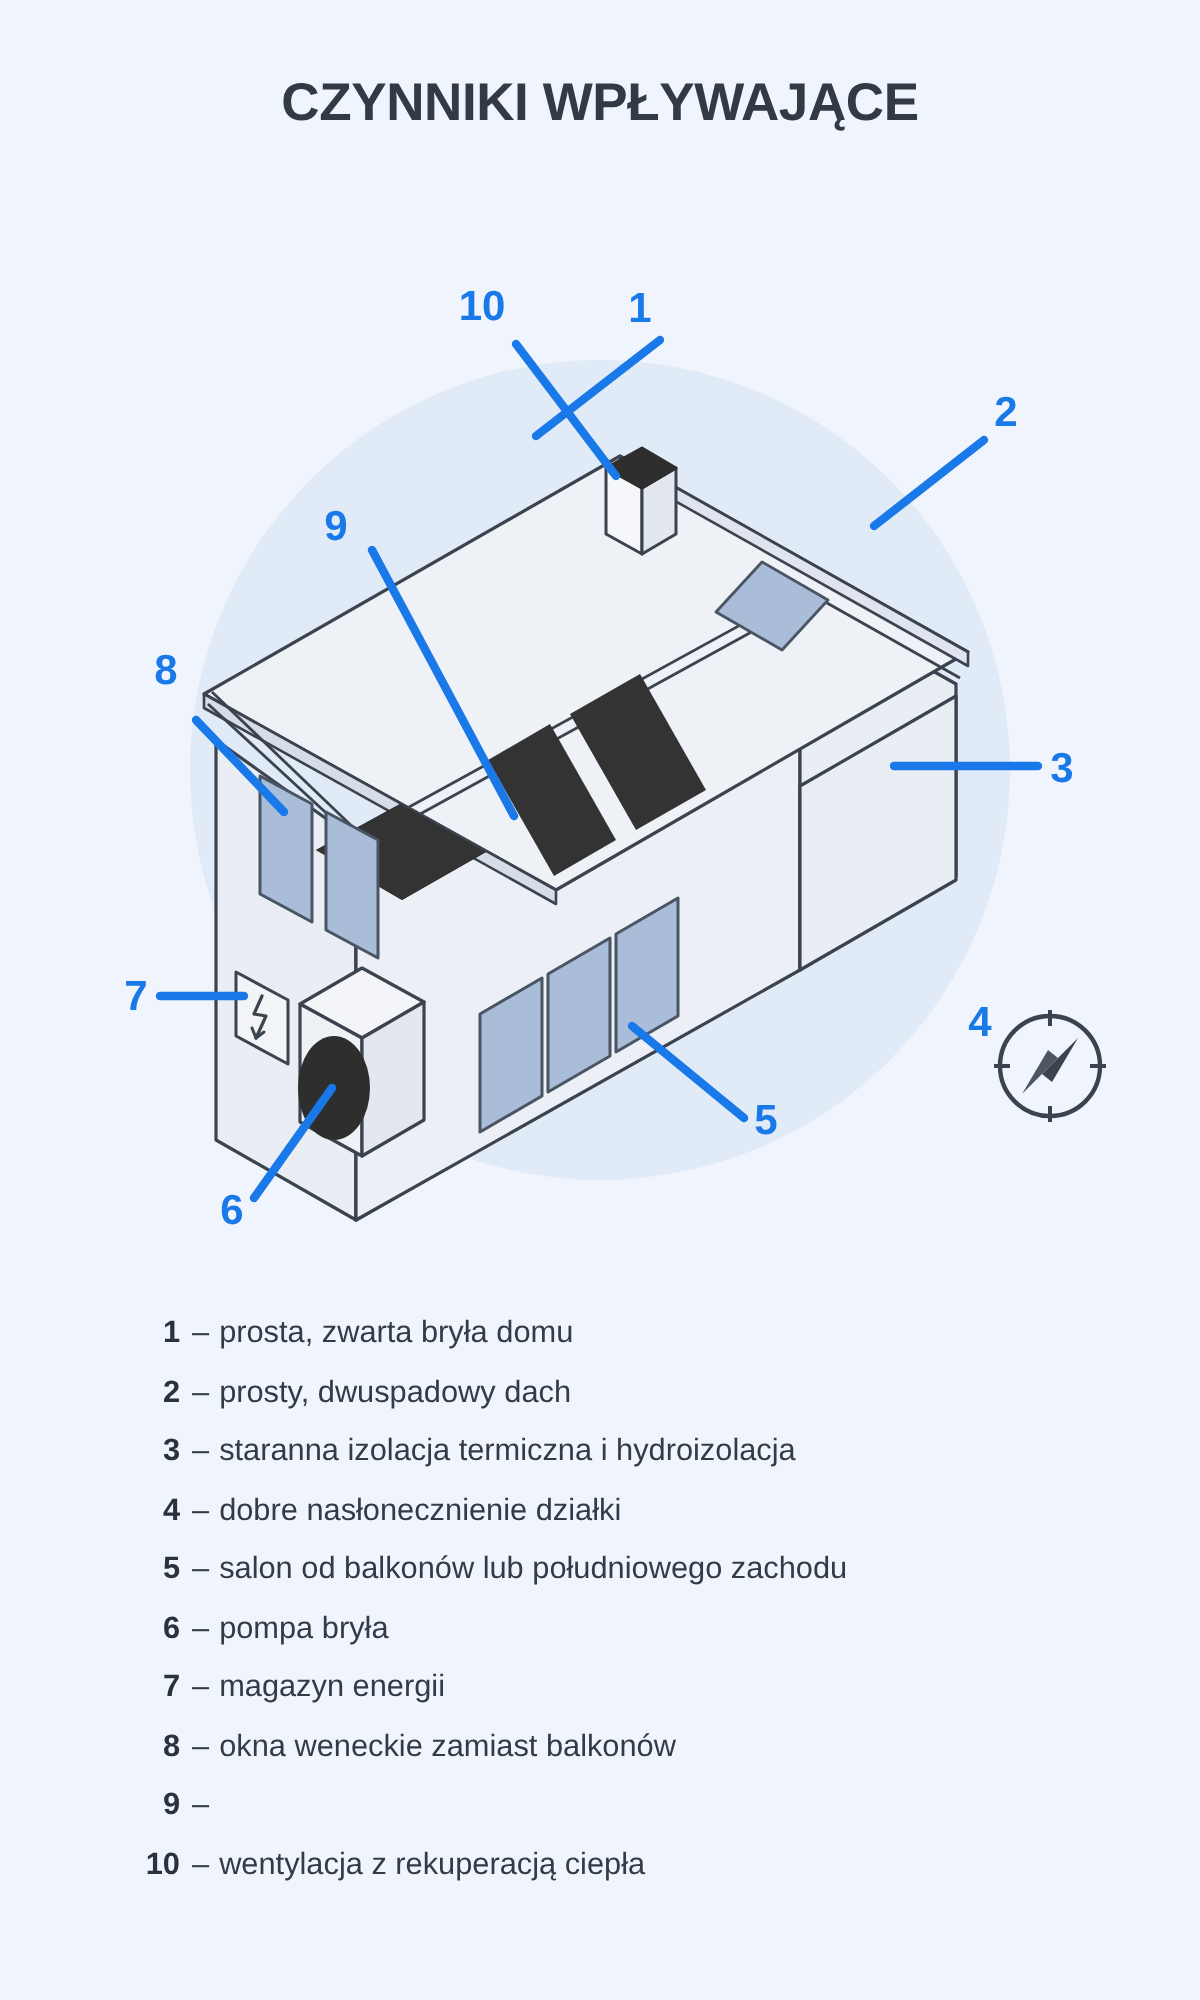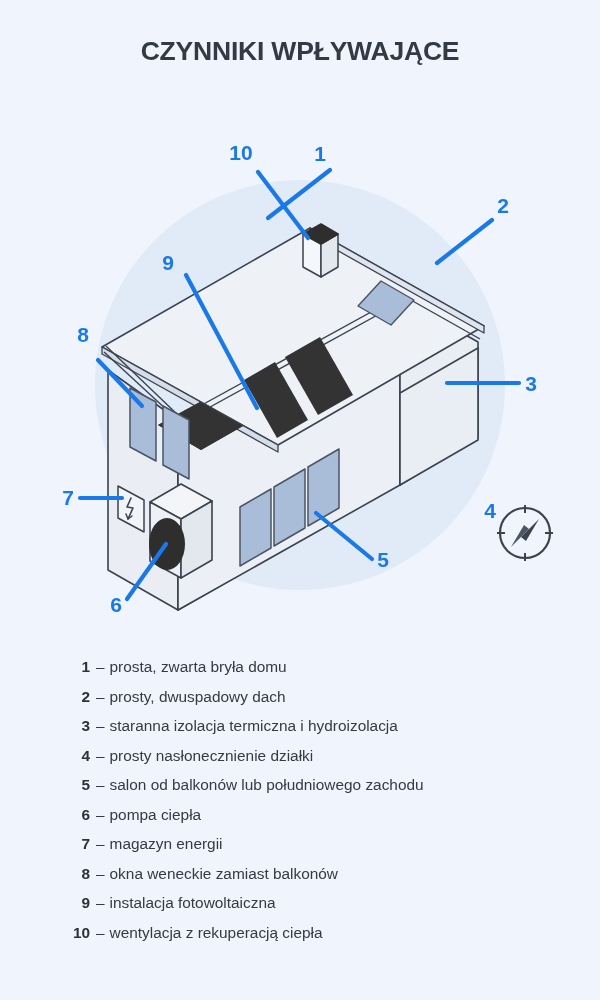--- a/index.html
+++ b/index.html
@@ -209,51 +209,50 @@
 
     <div class="legend-row">
       <span class="legend-num">3</span>
       <span class="legend-dash">–</span>
       <span class="legend-text">staranna izolacja termiczna i hydroizolacja</span>
     </div>
 
     <div class="legend-row">
       <span class="legend-num">4</span>
       <span class="legend-dash">–</span>
-      <span class="legend-text">prosty nasłonecznienie działki</span>
+      <span class="legend-text">dobre nasłonecznienie działki</span>
     </div>
 
     <div class="legend-row">
       <span class="legend-num">5</span>
       <span class="legend-dash">–</span>
       <span class="legend-text">salon od balkonów lub południowego zachodu</span>
     </div>
 
     <div class="legend-row">
       <span class="legend-num">6</span>
       <span class="legend-dash">–</span>
-      <span class="legend-text">pompa ciepła</span>
+      <span class="legend-text">pompa bryła</span>
     </div>
 
     <div class="legend-row">
       <span class="legend-num">7</span>
       <span class="legend-dash">–</span>
       <span class="legend-text">magazyn energii</span>
     </div>
 
     <div class="legend-row">
       <span class="legend-num">8</span>
       <span class="legend-dash">–</span>
       <span class="legend-text">okna weneckie zamiast balkonów</span>
     </div>
 
     <div class="legend-row">
       <span class="legend-num">9</span>
       <span class="legend-dash">–</span>
-      <span class="legend-text">instalacja fotowoltaiczna</span>
     </div>
 
     <div class="legend-row">
       <span class="legend-num">10</span>
       <span class="legend-dash">–</span>
       <span class="legend-text">wentylacja z rekuperacją ciepła</span>
     </div>
 
   </div>
 

